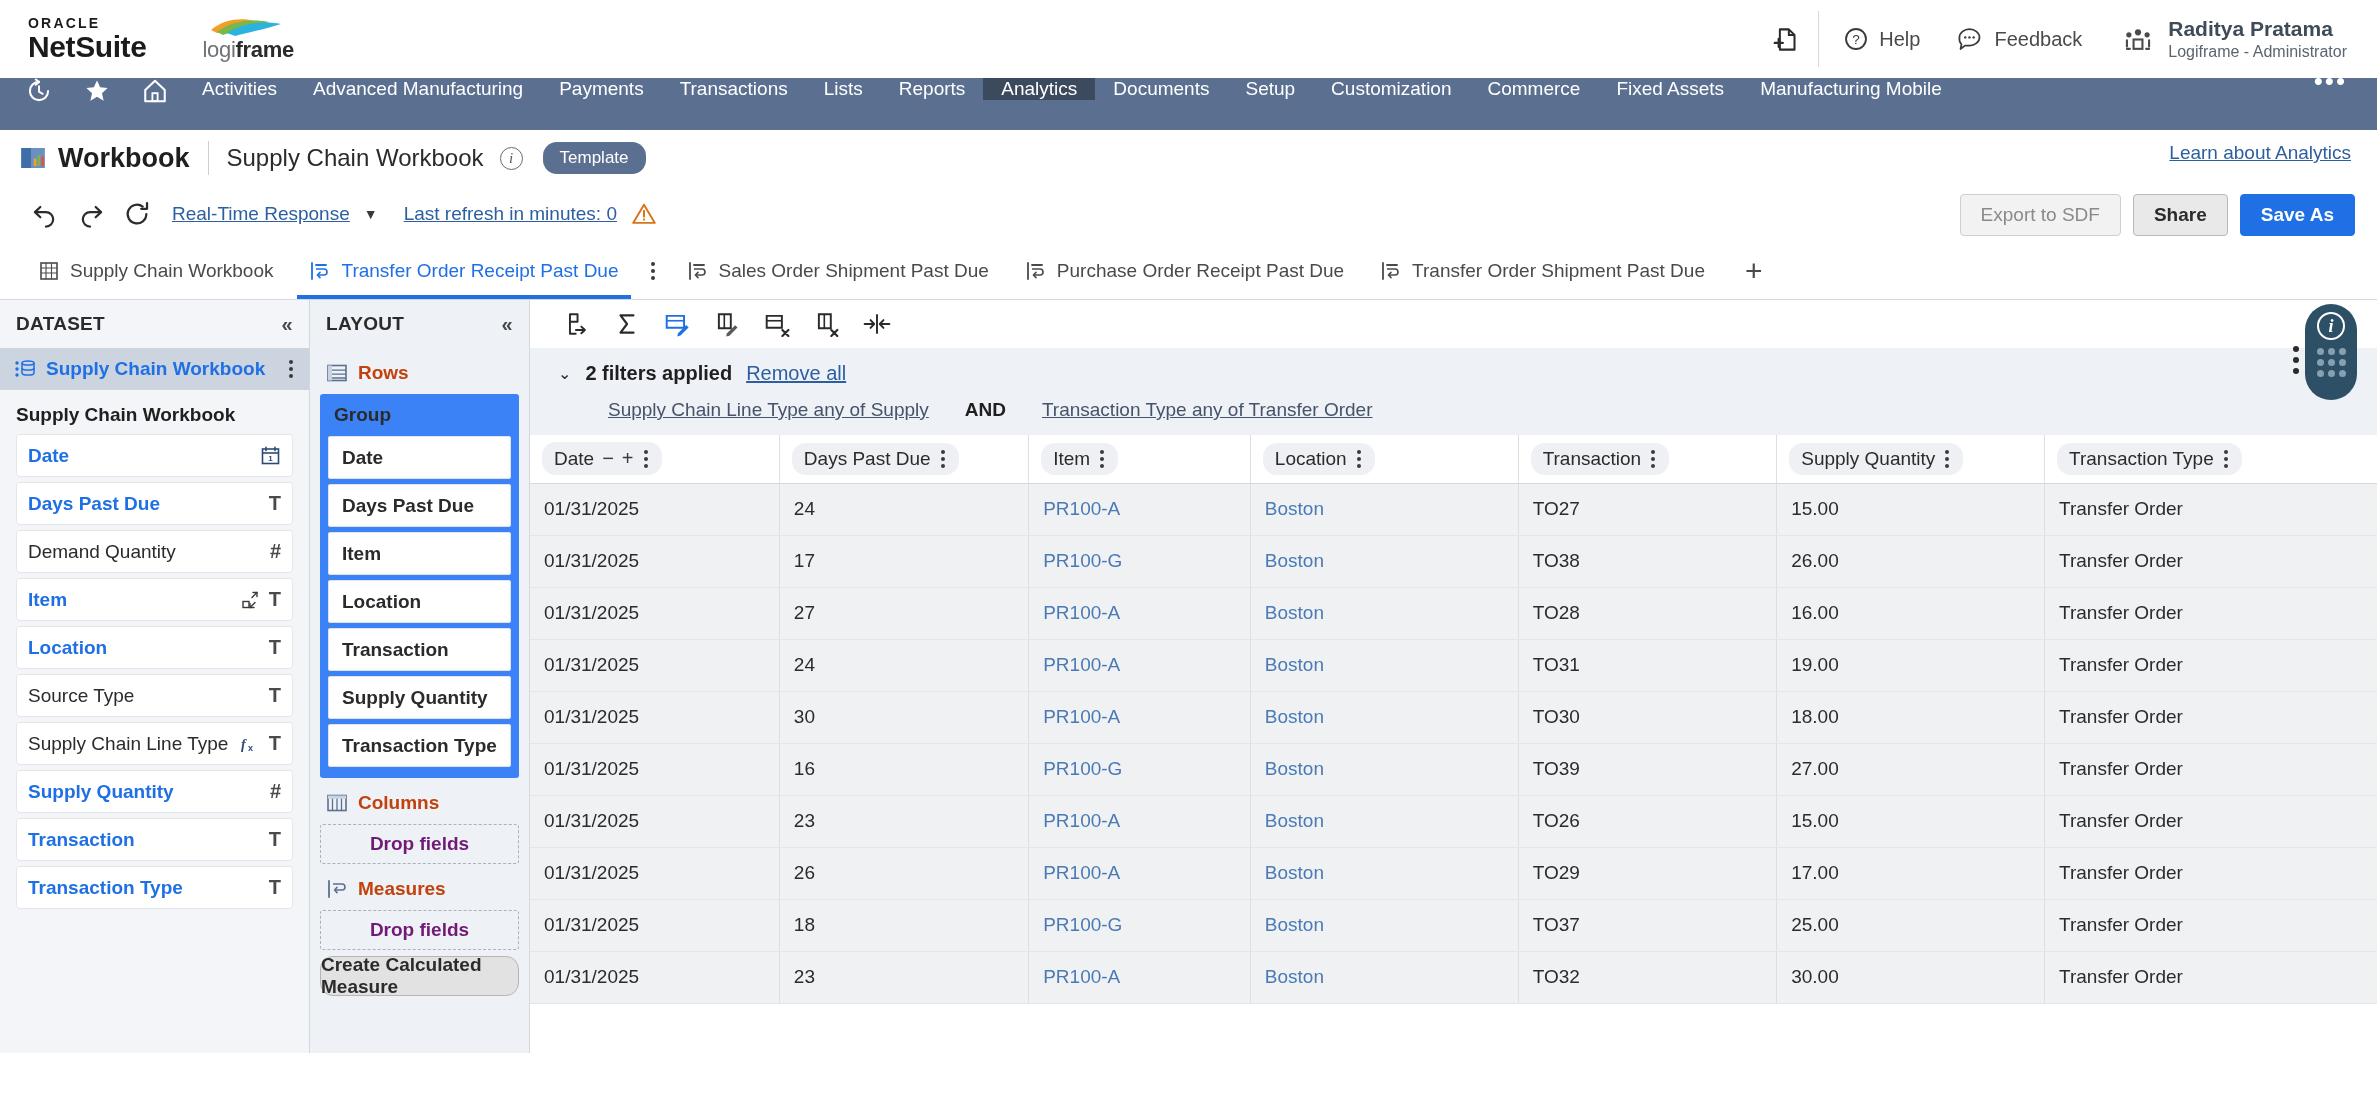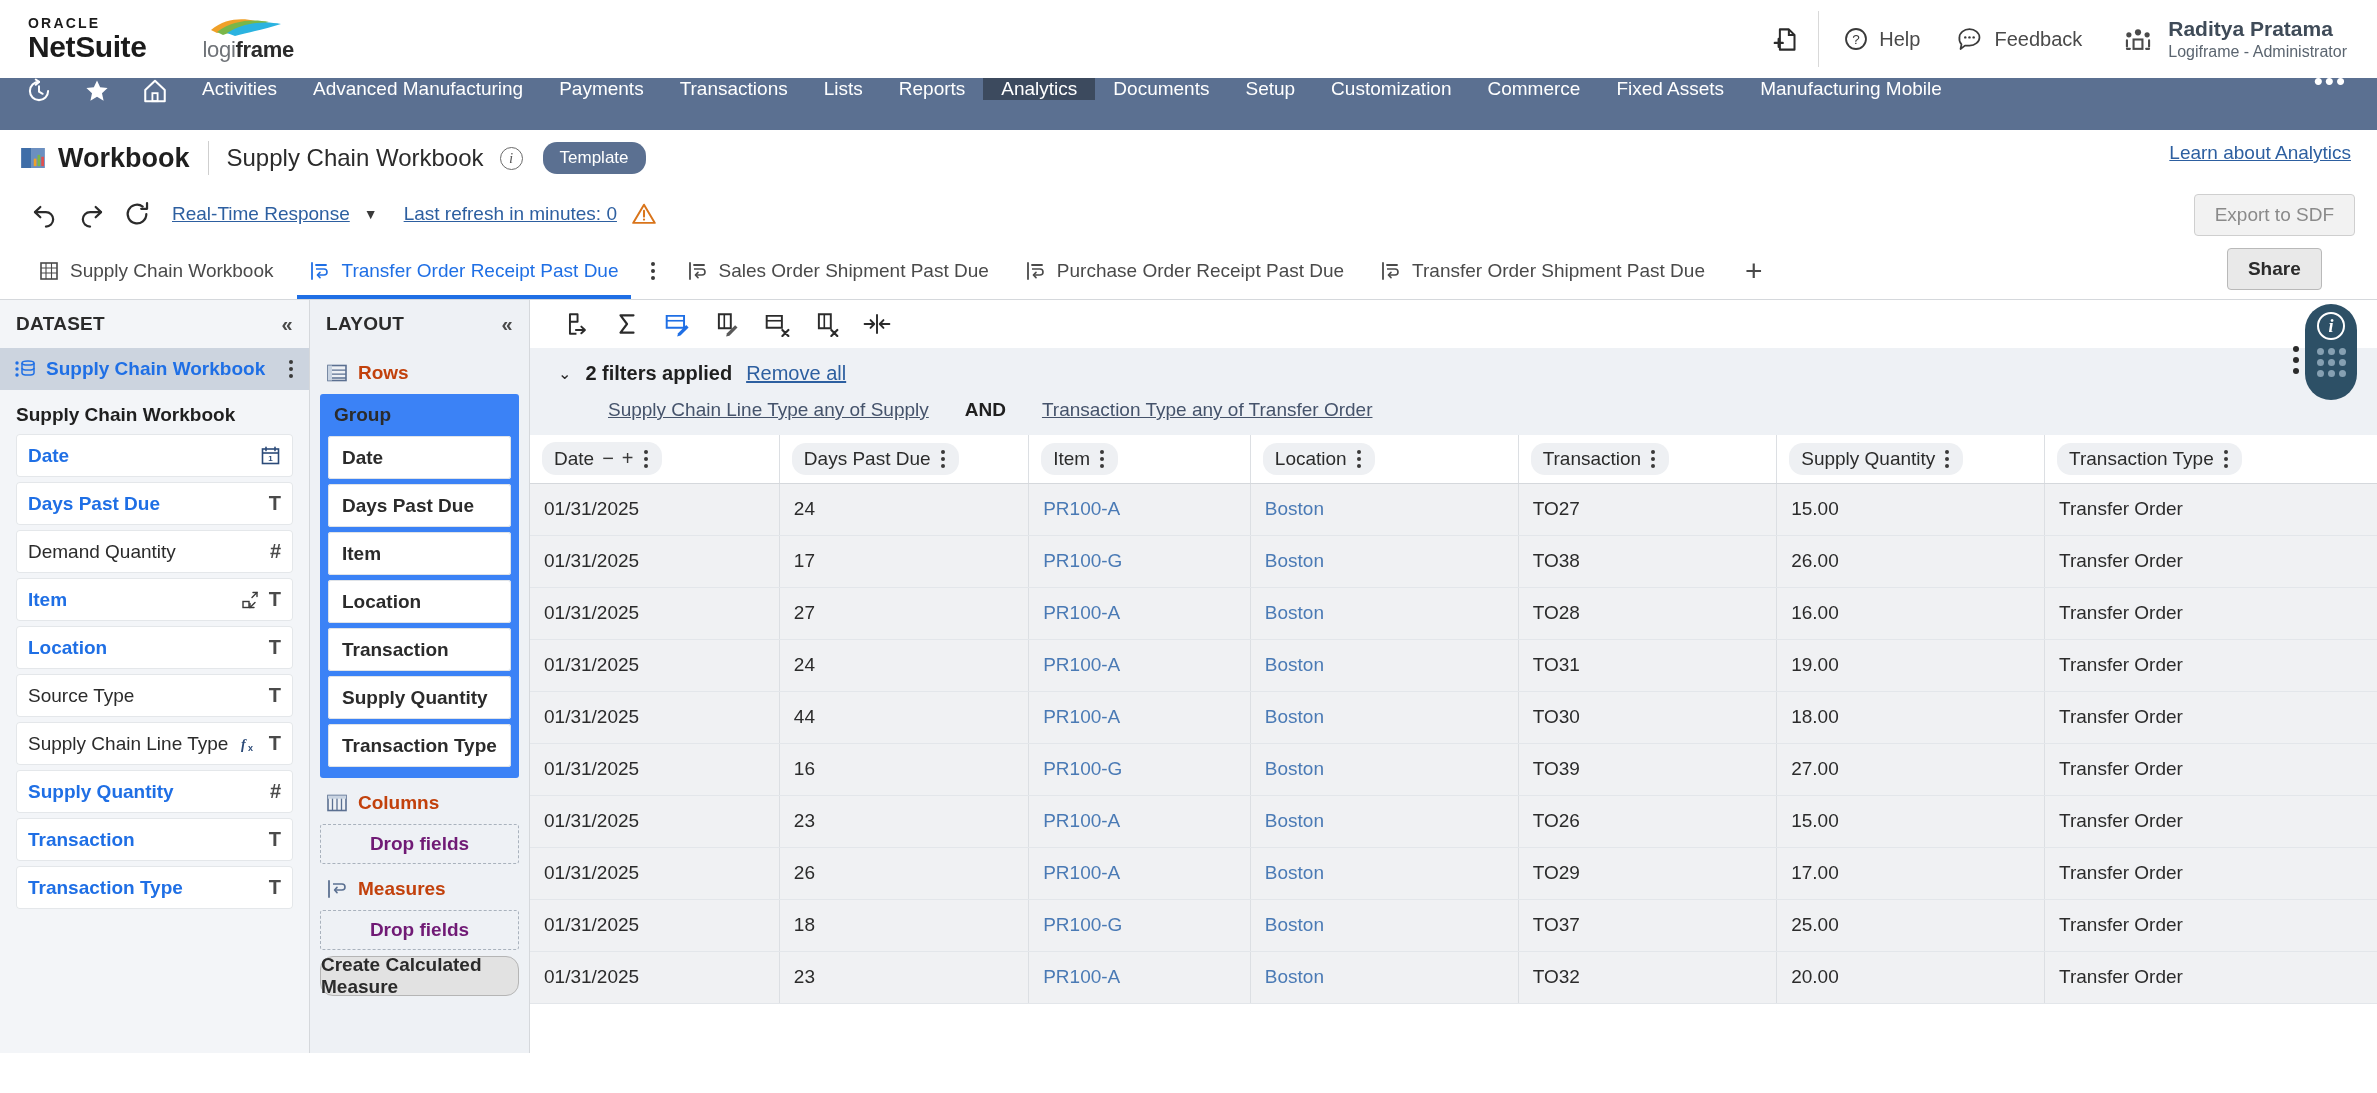--- a/index.html
+++ b/index.html
@@ -95,21 +95,21 @@
   .learn-link {
     position:absolute; right: 26px; top: 12px;
     font-size: 19px; color:#2d5fa0; text-decoration:underline; cursor:pointer;
   }
 
   
   .action-bar { height: 56px; display:flex; align-items:center; padding-left:22px; position:relative; background:#fff;}
   .ab-icon { width:46px; height:46px; display:flex;align-items:center;justify-content:center;cursor:pointer;}
   .ab-link { font-size:19px; color:#2d5fa0; text-decoration:underline; cursor:pointer; margin-left: 12px;}
   .caret-down { margin-left: 14px; cursor:pointer; font-size:14px; color:#3a3a3a;}
-  .ab-right { position:absolute; right: 22px; top: 8px; display:flex; gap:12px; align-items:center;flex-direction:column;}
+  .ab-right { position:absolute; right: 22px; top: 8px; display:flex; gap:12px; align-items:center;}
   .btn {
     font-size: 19px; padding: 9px 20px; border-radius:4px; cursor:pointer;
     font-family:"Liberation Sans",sans-serif;
   }
   .btn-plain { background:#f2f2f2; border:1px solid #cfcfcf; color:#8a8a8a;}
   .btn-sec { background:#e9e9e9; border:1px solid #b9b9b9; color:#2b2b2b; font-weight:600;}
   .btn-pri { background:#1f6fe5; border:1px solid #1f6fe5; color:#fff; font-weight:600;}
 
   
   .tabsrow {
@@ -768,21 +768,21 @@
               <td>01/31/2025</td>
               <td>24</td>
               <td class="lnk">PR100-A</td>
               <td class="lnk">Boston</td>
               <td>TO31</td>
               <td>19.00</td>
               <td>Transfer Order</td>
             </tr>
             <tr>
               <td>01/31/2025</td>
-              <td>44</td>
+              <td>30</td>
               <td class="lnk">PR100-A</td>
               <td class="lnk">Boston</td>
               <td>TO30</td>
               <td>18.00</td>
               <td>Transfer Order</td>
             </tr>
             <tr>
               <td>01/31/2025</td>
               <td>16</td>
               <td class="lnk">PR100-G</td>
@@ -817,21 +817,21 @@
               <td>TO37</td>
               <td>25.00</td>
               <td>Transfer Order</td>
             </tr>
             <tr>
               <td>01/31/2025</td>
               <td>23</td>
               <td class="lnk">PR100-A</td>
               <td class="lnk">Boston</td>
               <td>TO32</td>
-              <td>20.00</td>
+              <td>30.00</td>
               <td>Transfer Order</td>
             </tr>
           </tbody>
       </table>
       <div class="bottom-fill"></div>
     </div>
   </div>
 </div>
 
 </body></html>

